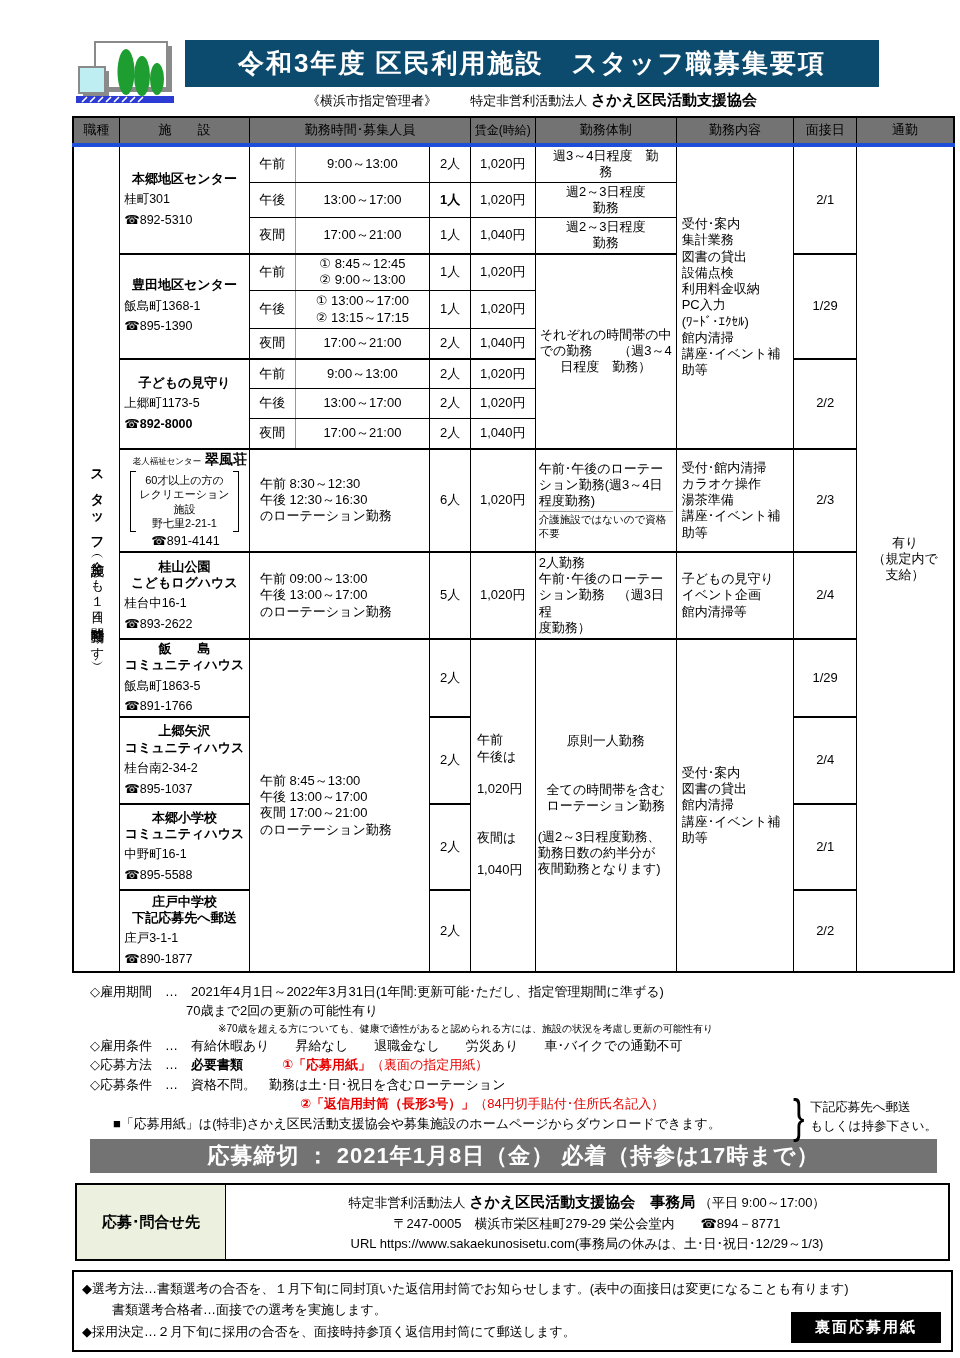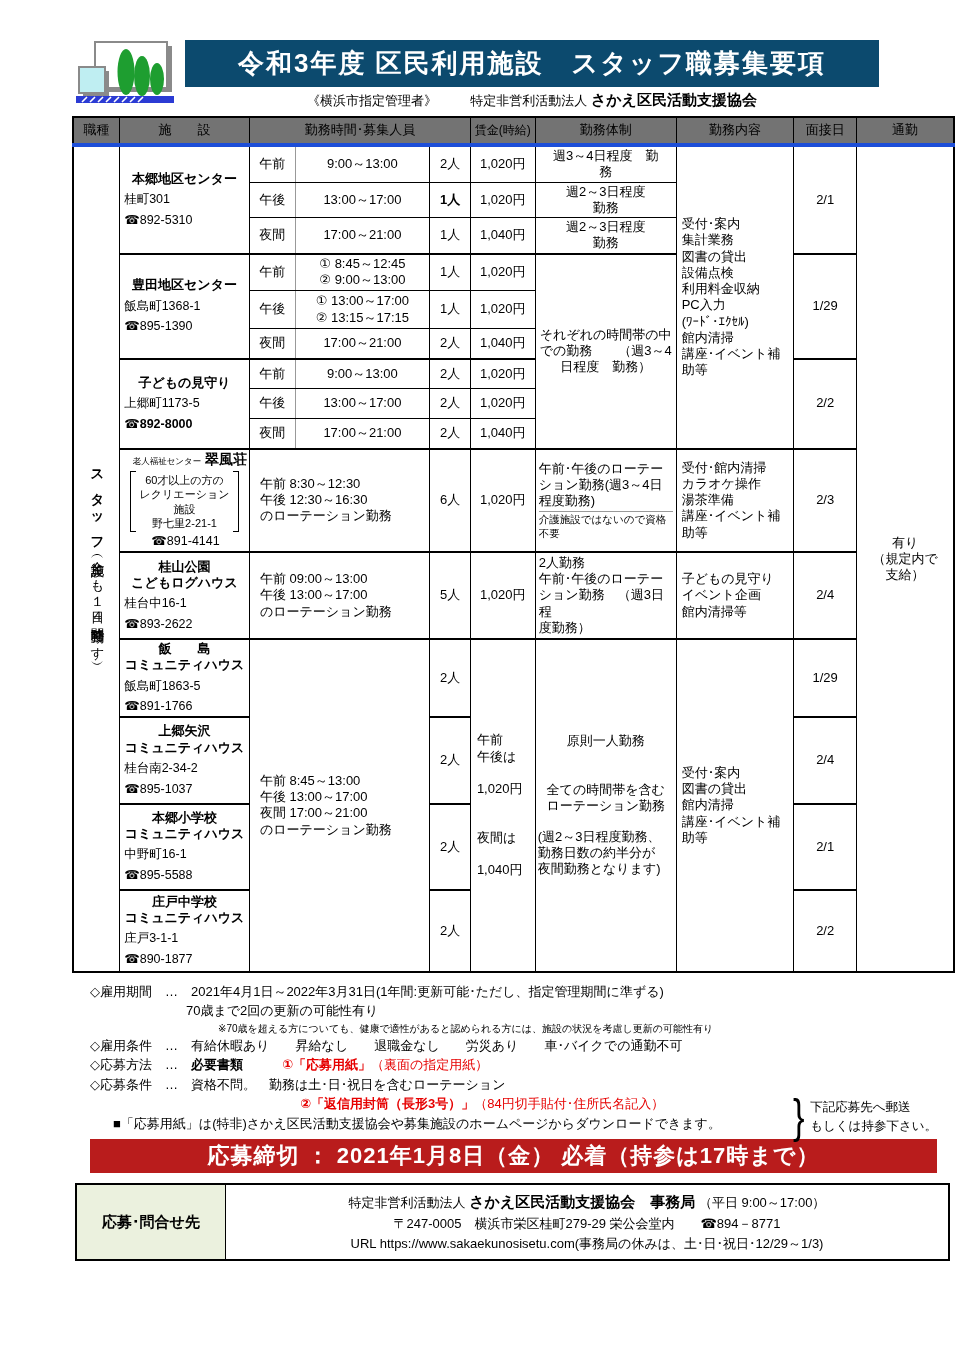--- a/index.html
+++ b/index.html
@@ -58,21 +58,21 @@
   .ind2{padding-left:146px;font-size:10px;}
   .ind3{padding-left:228px;}
   .ind4{padding-left:41px;}
   .b{font-weight:bold;}
   .red{color:#e60000;}
   .brace-wrap{position:absolute;right:18px;top:114px;display:flex;align-items:center;}
   .brace{font-size:46px;font-weight:300;transform:scaleX(.75);line-height:.9;}
   .sendnote{font-size:12.5px;line-height:1.45;margin-left:4px;}
 
   
-  .deadline{margin:6px 18px 0 18px;background:#b91c1c;color:#fff;height:34px;
+  .deadline{margin:6px 18px 0 18px;background:#737373;color:#fff;height:34px;
             display:flex;align-items:center;justify-content:center;
             font-size:22px;font-weight:bold;letter-spacing:1px;}
 
   
   .contact{margin:10px 5px 0 3px;border:2px solid #000;display:flex;}
   .contact .lbl{width:148px;background:#EBF1DE;border-right:1px solid #000;
                 display:flex;align-items:center;justify-content:center;
                 font-weight:bold;font-size:15px;}
   .contact .body{flex:1;text-align:center;font-size:13px;line-height:1.55;padding:5px 0;}
   .contact .orgb{font-weight:bold;font-size:15px;}
@@ -345,21 +345,21 @@
 コミュニティハウス</div>
         <div class="faddr">中野町16-1</div>
         <div class="ftel">☎895-5588</div>
       </td>
       <td class="fb">2人</td>
       <td class="fb">2/1</td>
     </tr>
     <tr style="height:82px">
       <td class="fac fb">
         <div class="fname pre">庄戸中学校
-コミュニティハウス</div>
+下記応募先へ郵送</div>
         <div class="faddr">庄戸3-1-1</div>
         <div class="ftel">☎890-1877</div>
       </td>
       <td class="fb">2人</td>
       <td class="fb">2/2</td>
     </tr>
   </tbody>
       </table>
 
   <div class="notes">
@@ -382,15 +382,21 @@
 
   <div class="contact">
     <div class="lbl">応募･問合せ先</div>
     <div class="body">
       <div><span>特定非営利活動法人</span> <span class="orgb">さかえ区民活動支援協会　事務局</span> <span>（平日 9:00～17:00）</span></div>
       <div>〒247-0005　横浜市栄区桂町279-29 栄公会堂内　　☎894－8771</div>
       <div>URL https://www.sakaekunosisetu.com(事務局の休みは、土･日･祝日･12/29～1/3)</div>
     </div>
   </div>
 
+  <div class="fbox">
+    <div>◆選考方法…書類選考の合否を、１月下旬に同封頂いた返信用封筒でお知らせします。(表中の面接日は変更になることも有ります)</div>
+    <div class="ind">書類選考合格者…面接での選考を実施します。</div>
+    <div>◆採用決定…２月下旬に採用の合否を、面接時持参頂く返信用封筒にて郵送します。</div>
+    <div class="badge">裏面応募用紙</div>
+  </div>
 
 </div>
 </div>
 
 </body></html>

